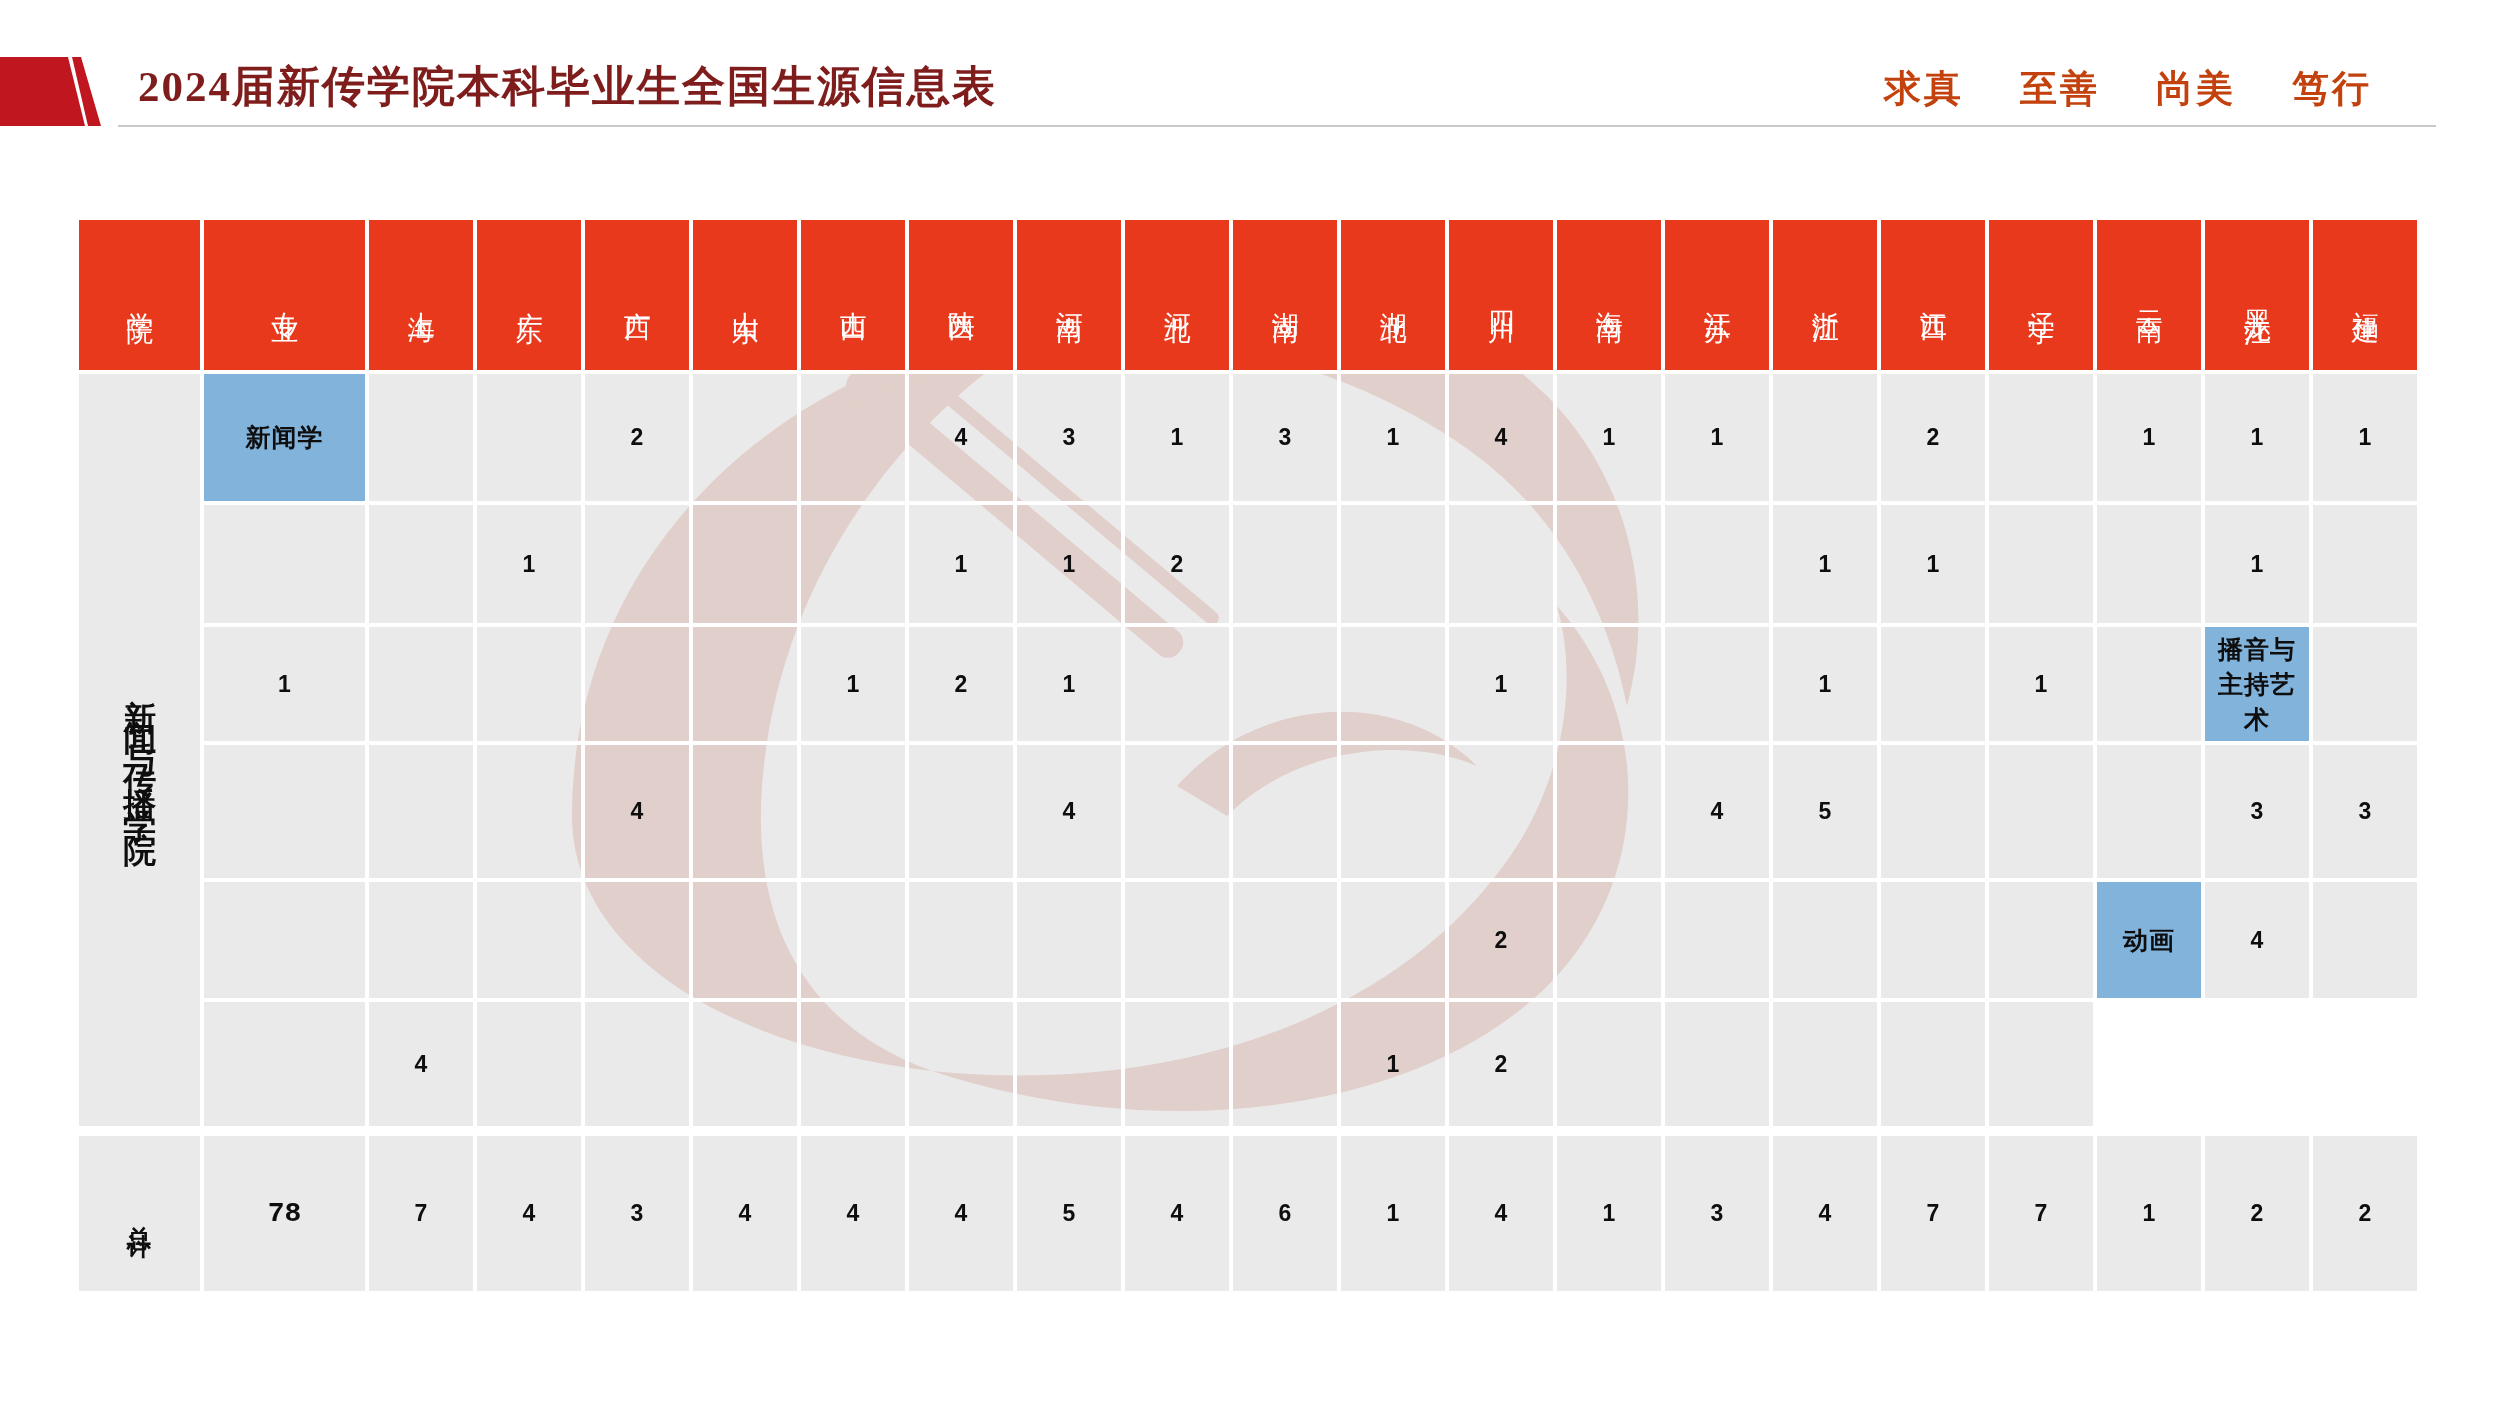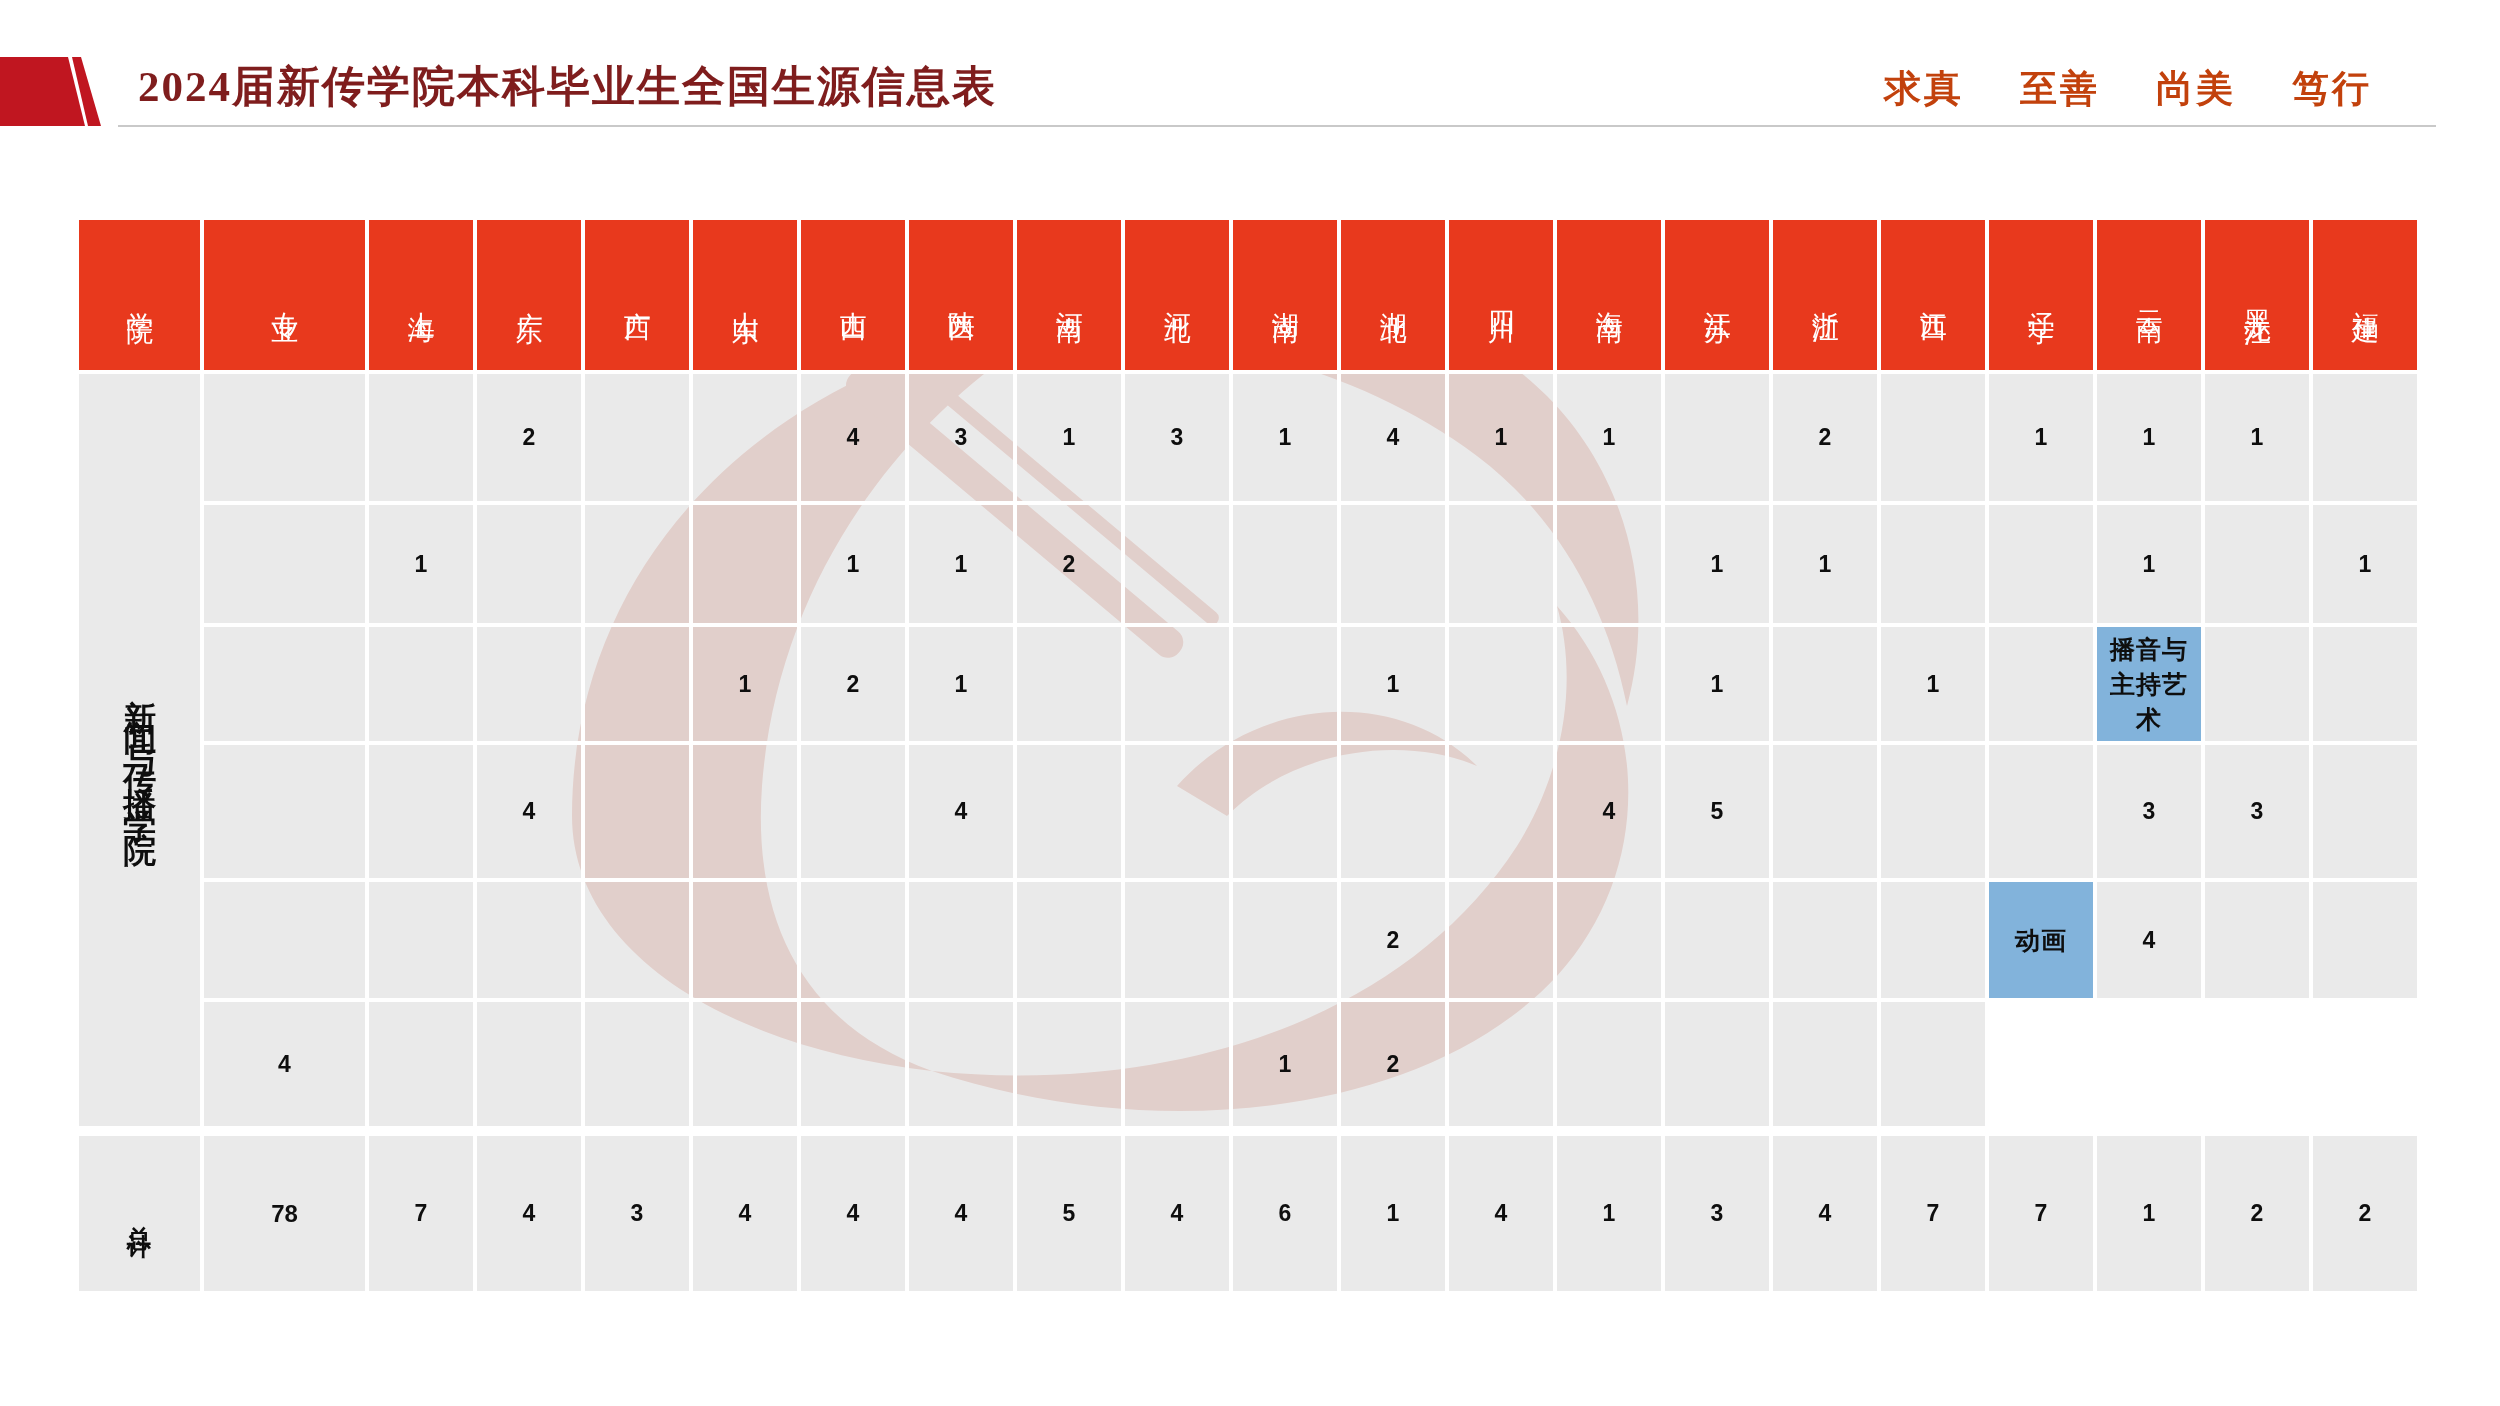--- a/index.html
+++ b/index.html
@@ -35,21 +35,21 @@
   .red{background:#E8391D;color:#ffffff;font-weight:400;font-size:27px;}
   .red .t{letter-spacing:5px;}
 
   .college-cell{grid-column:1;grid-row:1 / span 6;font-size:33px;}
   .college-cell .t{letter-spacing:22px;}
 
   .blue{background:#82B3DB;font-size:25px;}
   .blue .t{white-space:pre-line;line-height:1.4;letter-spacing:1px;}
 
   .total-label .t{letter-spacing:8px;font-size:24px;}
-  .grand{font-size:24px;}
+  .grand{font-size:28px;font-family:Liberation Mono, monospace;}
 </style>
 </head>
 <body>
 
 <div class="page">
 
   <svg class="ribbon" width="130" height="130" viewBox="0 0 130 130">
     <polygon points="0,57 68,57 85,126 0,126" fill="#C01620"></polygon>
     <polygon points="72,57 81,57 101,126 88,126" fill="#C01620"></polygon>
   </svg>
@@ -145,20 +145,23 @@
         <div class="cell red vtext">
           <span class="t">福建</span>
         </div>
       </div>
 
     <div class="grid grid-body">
       <div class="cell college-cell vtext">
         <span class="t">新闻与传播学院</span>
       </div>
 
+    <div class="cell blue">
+          <span class="t">新闻学</span>
+        </div>
         <div class="cell num">
           <span class="t"></span>
         </div>
         <div class="cell num">
           <span class="t"></span>
         </div>
         <div class="cell num">
           <span class="t">2</span>
         </div>
         <div class="cell num">

